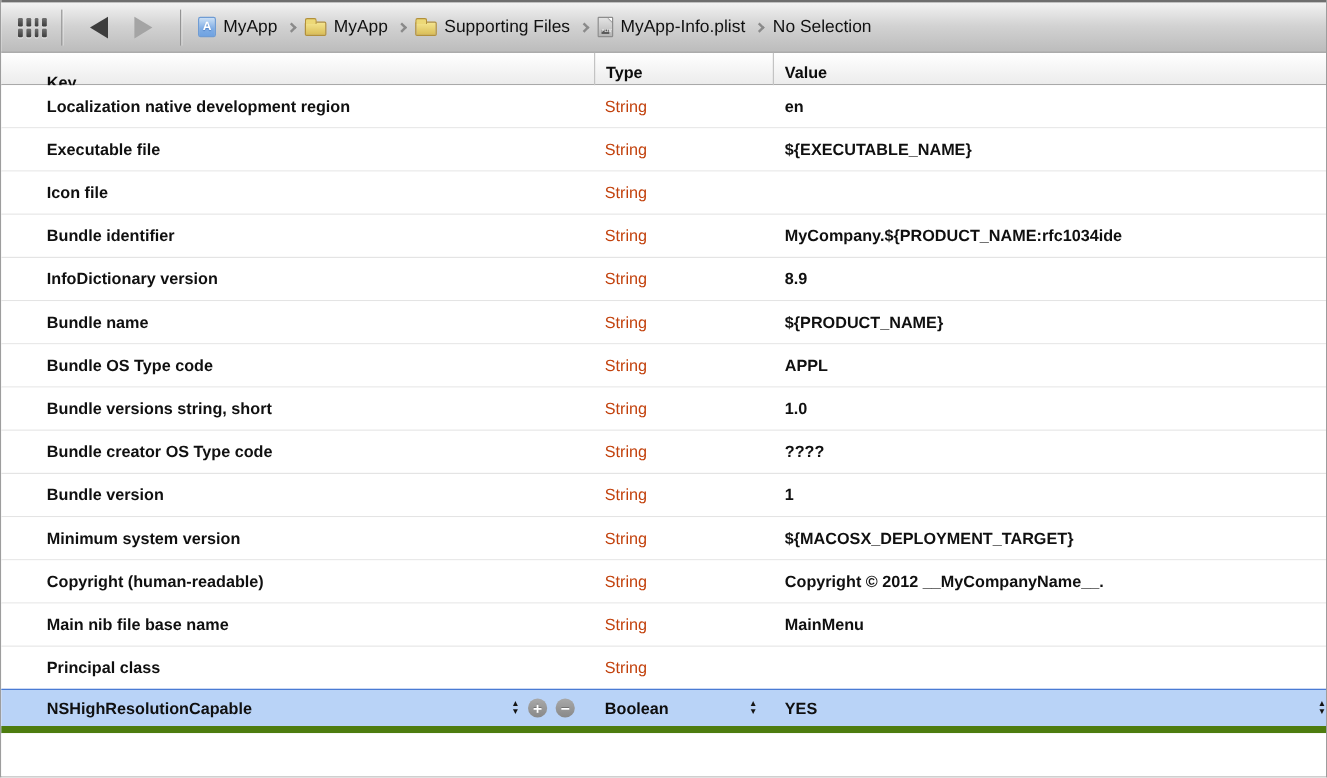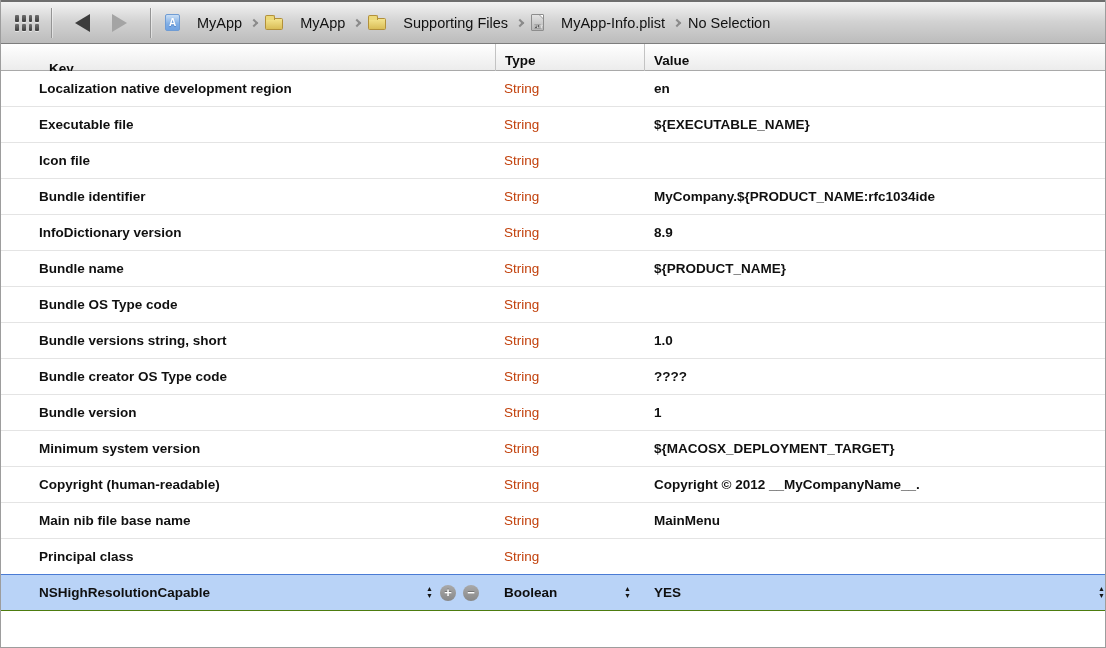--- a/index.html
+++ b/index.html
@@ -26,21 +26,21 @@
     display:grid; grid-template-columns:repeat(4,1fr); grid-template-rows:1fr 1fr;
     gap:2px 3px; cursor:default;
   }
   .grid-icon i{ background:linear-gradient(#707070,#3c3c3c); border-radius:1px; box-shadow:0 1px 0 rgba(255,255,255,.55); }
   .tbar-sep{ width:1px; height:30px; background:#949494; box-shadow:1px 0 0 rgba(255,255,255,.45); margin:0 12px; }
   .nav-arrow{ width:0; height:0; border-top:9px solid transparent; border-bottom:9px solid transparent; margin:0 11px; }
   .nav-arrow.back{ border-right:15px solid #3d3d3d; }
   .nav-arrow.fwd{ border-left:15px solid #a4a4a4; }
 
   .breadcrumb{ display:flex; align-items:center; margin-left:2px; font-size:14.5px; color:#111; }
-  .crumb{ display:flex; align-items:center; gap:17px; cursor:default; }
+  .crumb{ display:flex; align-items:center; gap:6px; cursor:default; }
   .chev{ width:6px; height:6px; border-top:2px solid #8a8a8a; border-right:2px solid #8a8a8a;
          transform:rotate(45deg); margin:0 8px 0 9px; flex:0 0 auto; }
 
   .crumb-icon{ flex:0 0 auto; position:relative; }
   .icon-app{ width:15px; height:17px; border-radius:2px;
     background:linear-gradient(#cadff5,#7fadе5 60%,#6fa2e2);
     background:linear-gradient(#cadff5,#7fade5 60%,#6fa2e2);
     border:1px solid #6f9cd4; }
   .icon-app::after{ content:"A"; position:absolute; inset:0; display:flex; align-items:center; justify-content:center;
     font-size:10px; font-weight:bold; color:#fff; text-shadow:0 1px 1px #4c7fc4; }
@@ -59,37 +59,37 @@
 
   
   .thead{
     flex:0 0 27px; height:27px;
     display:grid; grid-template-columns:494px 149px 1fr; align-items:stretch;
     background:linear-gradient(#ffffff,#ececec);
     border-bottom:1px solid #a9a9a9;
     font-size:13.5px; font-weight:bold; color:#0d0d0d;
   }
   .thead .col{ display:flex; align-items:center; padding-left:9px; border-left:1px solid #c3c3c3; }
-  .thead .col.key{ padding-left:48px; border-left:none;margin-top:17px; }
+  .thead .col.key{ padding-left:38px; border-left:none;margin-top:17px; }
 
   .tbody{ display:flex; flex-direction:column; }
   .row{
     height:36px; flex:0 0 auto;
     display:grid; grid-template-columns:494px 149px 1fr; align-items:stretch;
     background:#fff; border-bottom:1px solid #e4e4e4;
     font-size:13.5px; overflow:hidden;
   }
   .cell{ display:flex; align-items:center; overflow:hidden; white-space:nowrap; }
   .cell.key{ padding-left:38px; padding-right:16px; font-weight:bold; color:#101010; }
   .cell.type{ padding-left:9px; padding-right:13px; color:#c2410c; }
   .cell.value{ padding-left:10px; font-weight:bold; color:#101010; }
 
   .row.selected{
     background:#b9d3f7;
-    border-top:1px solid #4a7bd4; border-bottom:1px solid #4d7c0f;
+    border-top:1px solid #4a7bd4; border-bottom:6px solid #4d7c0f;
     margin-top:-1px; height:37px;
   }
   .row.selected .cell.type{ color:#0d0d0d; font-weight:bold; }
 
   .controls{ display:none; margin-left:auto; align-items:center; gap:7px; }
   .row.selected .controls{ display:flex; }
   .stepper{ display:inline-flex; flex-direction:column; align-items:center; color:#141414;
     font-size:7px; line-height:6px; gap:1px; cursor:default; }
   .roundbtn{
     width:16px; height:16px; border-radius:50%;
@@ -242,20 +242,24 @@
   </div>
       <div class="row">
     <div class="cell key">
       <span>Bundle OS Type code</span>
 
     </div>
     <div class="cell type">
       <span>String</span>
 
     </div>
+    <div class="cell value">
+      <span>APPL</span>
+
+    </div>
   </div>
       <div class="row">
     <div class="cell key">
       <span>Bundle versions string, short</span>
 
     </div>
     <div class="cell type">
       <span>String</span>
 
     </div>

